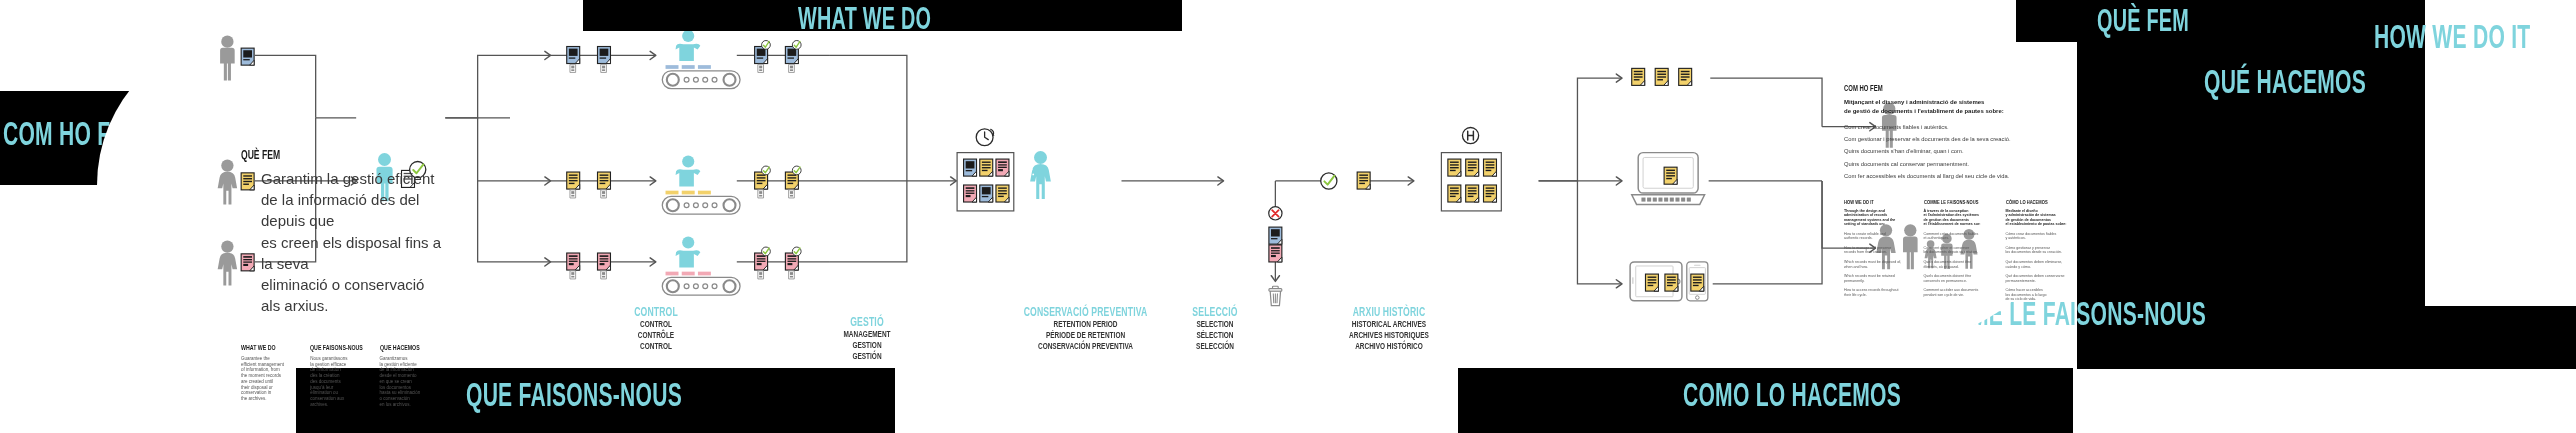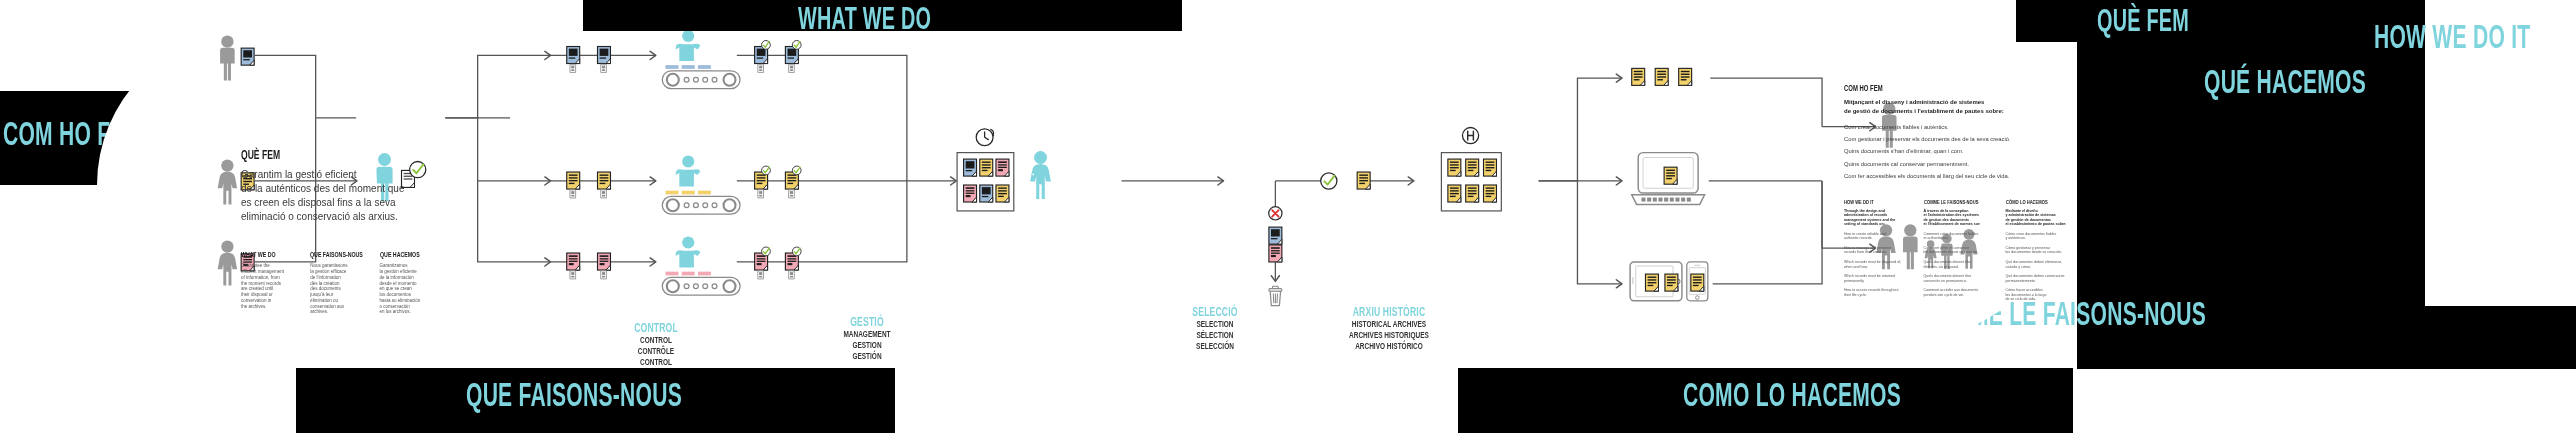--- a/index.html
+++ b/index.html
@@ -88,23 +88,23 @@
   <div class="band-title" style="left:2374px;top:18.6px;font-size:34px;">HOW WE DO IT</div>
   <div class="band-title" style="left:2204px;top:64px;font-size:34px;">QUÉ HACEMOS</div>
   <div class="band-title" style="left:1921px;top:296px;font-size:34px;">COMME LE FAISONS-NOUS</div>
   <div class="band-title" style="left:466px;top:377px;font-size:34px;">QUE FAISONS-NOUS</div>
   <div class="band-title" style="left:1683px;top:377px;font-size:34px;">COMO LO HACEMOS</div>
 
   <div class="lozenge"></div>
 
   <div class="blk" style="left:241px;top:147px;width:202px;">
     <div class="kicker" style="font-size:13px;margin-bottom:5.7px;">QUÈ FEM</div>
-    <div class="lede" style="font-size:10px;line-height:1.42;">
+    <div class="lede" style="font-size:15px;line-height:1.42;margin-left:20px;">
       <div>Garantim la gestió eficient</div>
-      <div>de la auténticos des del moment que</div>
+      <div>de la informació des del depuis que</div>
       <div>es creen els disposal fins a la seva</div>
       <div>eliminació o conservació als arxius.</div>
     </div>
 
     <div class="cols" style="margin-top:26px;gap:11.3px;font-size:4.5px;">
       <div class="col" style="width:58px;">
         <h4>WHAT WE DO</h4>
         <p>
           <span>Guarantee the</span><br>
           <span>efficient management</span><br>
@@ -200,31 +200,37 @@
         </p>
         <p><span>Cómo crear documentos fiables</span><br><span>y auténticos.</span></p>
         <p><span>Cómo gestionar y preservar</span><br><span>los documentos desde su creación.</span></p>
         <p><span>Qué documentos deben eliminarse,</span><br><span>cuándo y cómo.</span></p>
         <p><span>Qué documentos deben conservarse</span><br><span>permanentemente.</span></p>
         <p><span>Cómo hacer accesibles</span><br><span>los documentos a lo largo</span><br><span>de su ciclo de vida.</span></p>
       </div>
     </div>
   </div>
 
-  <div class="plabel" style="left:575px;top:322px;width:162px;text-align:center;">
+  <div class="plabel" style="left:575px;top:306px;width:162px;text-align:center;">
     <div class="cat">CONTROL</div>
     <div class="sub">CONTROL</div>
     <div class="sub">CONTRÔLE</div>
     <div class="sub">CONTROL</div>
   </div>
   <div class="plabel" style="left:786px;top:316px;width:162px;">
     <div class="cat">GESTIÓ</div>
     <div class="sub">MANAGEMENT</div>
     <div class="sub">GESTION</div>
     <div class="sub">GESTIÓN</div>
+  </div>
+  <div class="plabel" style="left:964px;top:306px;width:243px;">
+    <div class="cat">CONSERVACIÓ PREVENTIVA</div>
+    <div class="sub">RETENTION PERIOD</div>
+    <div class="sub">PÉRIODE DE RETENTION</div>
+    <div class="sub">CONSERVACIÓN PREVENTIVA</div>
   </div>
   <div class="plabel" style="left:1288px;top:306px;width:202px;">
     <div class="cat">ARXIU HISTÒRIC</div>
     <div class="sub">HISTORICAL ARCHIVES</div>
     <div class="sub">ARCHIVES HISTORIQUES</div>
     <div class="sub">ARCHIVO HISTÓRICO</div>
   </div>
   <div class="plabel" style="left:1142px;top:306px;width:146px;">
     <div class="cat">SELECCIÓ</div>
     <div class="sub">SELECTION</div>

